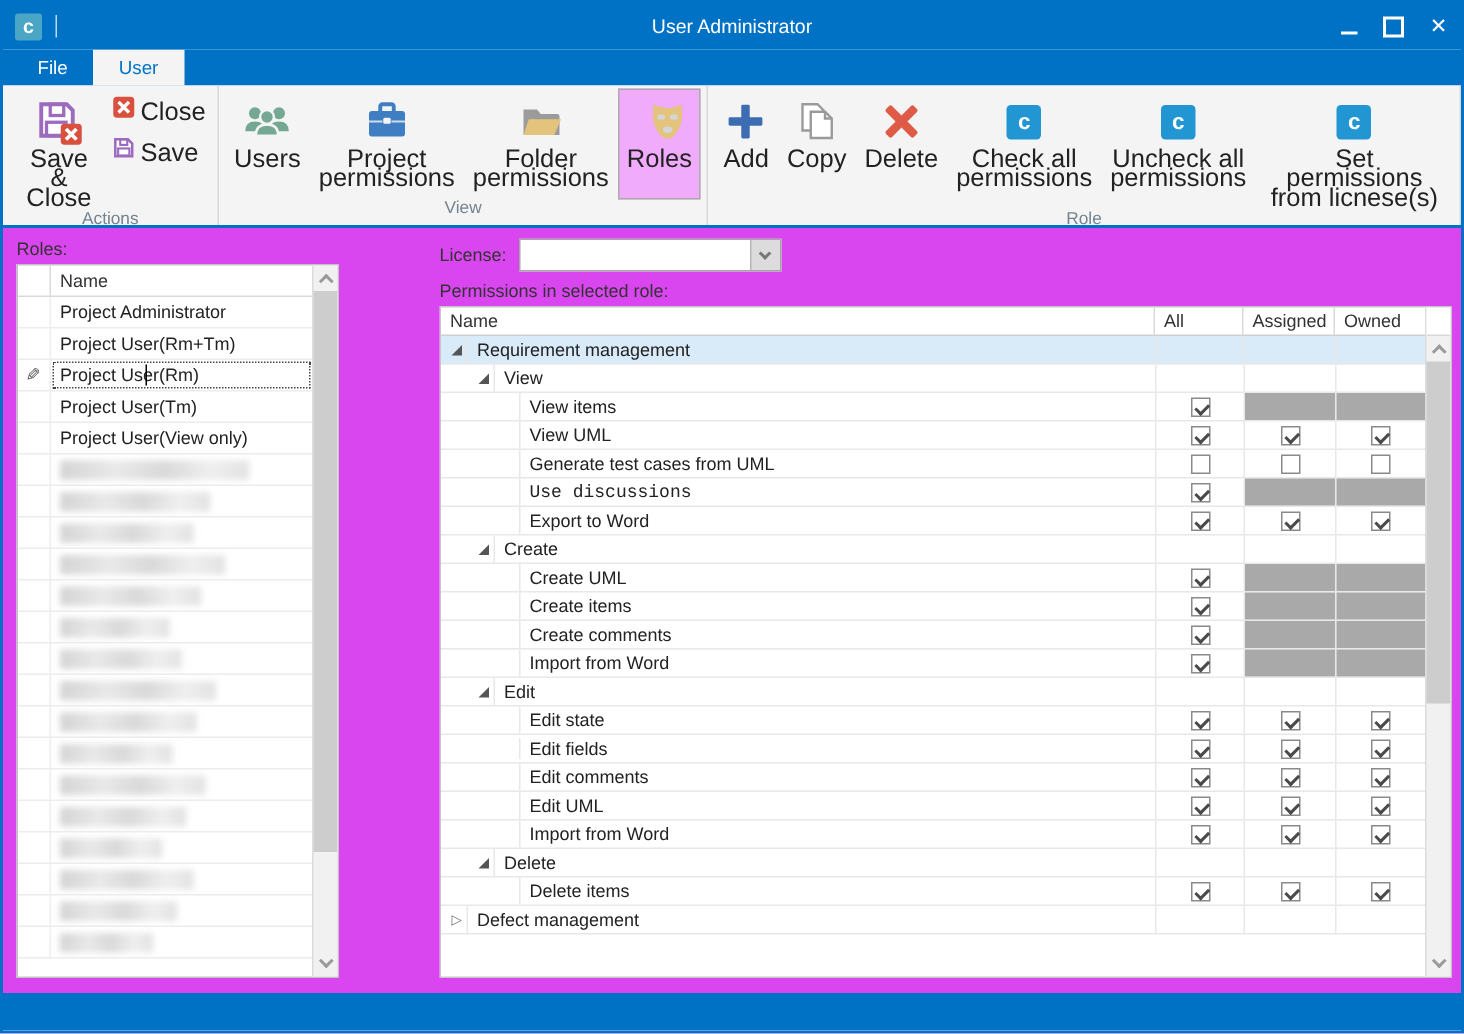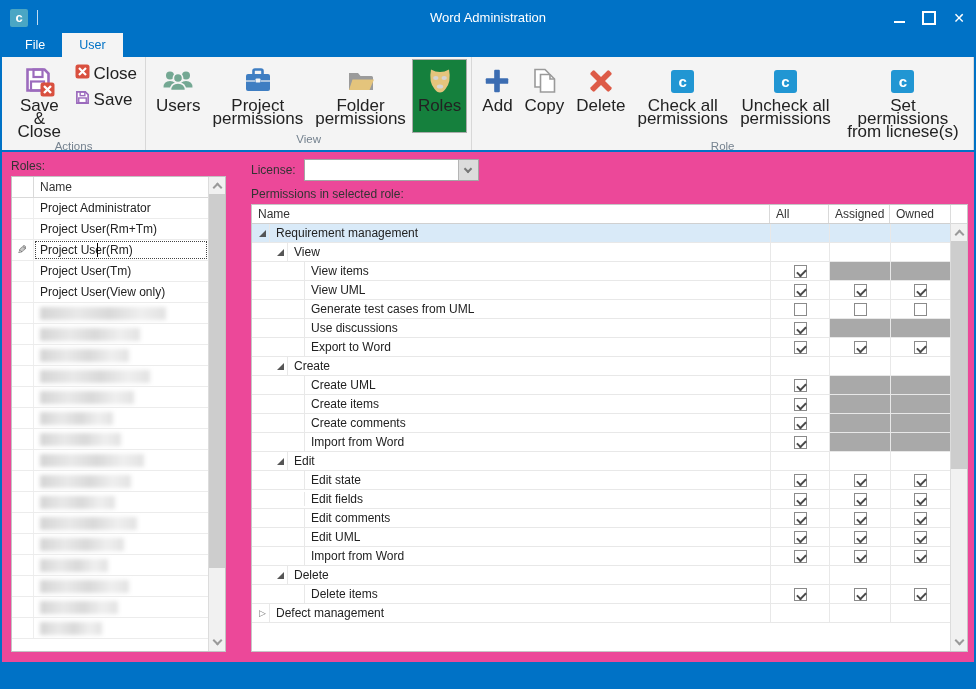--- a/index.html
+++ b/index.html
@@ -22,31 +22,31 @@
   .tabrow { height:24px; background:#0072c6; display:flex; align-items:flex-end; padding-left:6px; flex:0 0 auto; }
   .tab { height:24px; padding:0 17px; font-size:12.5px; display:flex; align-items:center; color:#fff; }
   .tab.active { background:#f4f4f4; color:#0072c6; }
 
   
   .ribbon { height:95px; background:#f4f4f4; border-bottom:2px solid #0072c6; display:flex; flex:0 0 auto; }
   .rgroup { display:flex; flex-direction:column; border-right:1px solid #d8d8d8; padding:0 2px; }
   .rgroup-buttons { flex:1; display:flex; align-items:stretch; padding:2px 2px 0; }
   .rgroup-label { height:17px; text-align:center; font-size:11.5px; color:#75828f; }
   .rbtn { display:flex; flex-direction:column; align-items:center; padding:3px 5px 1px; border:1px solid transparent; cursor:default; }
-  .rbtn.selected { background:#15803d; border-color:#ababab; }
+  .rbtn.selected { background:#f0abfc; border-color:#ababab;align-items:flex-end; }
   .ricon { height:36px; display:flex; align-items:center; justify-content:center; }
   .rlabel { font-size:17px; line-height:13px; color:#222; text-align:center; white-space:pre-line; }
   .small-col { display:flex; flex-direction:column; gap:7px; padding:5px 4px 0 2px; }
   .sbtn { display:flex; align-items:center; gap:4px; }
   .sbtn .rlabel { white-space:nowrap; }
   .c-logo { width:23px; height:23px; background:#2196d3; border-radius:3px; display:flex; align-items:center; justify-content:center; }
   .c-logo::after { content:"c"; color:#fff; font-weight:bold; font-size:15px; line-height:1; }
 
   
-  .content { flex:1; background:#ec4899; display:flex; padding:7px 6px 10px 9px; overflow:hidden; }
+  .content { flex:1; background:#d946ef; display:flex; padding:7px 6px 10px 9px; overflow:hidden;gap:42px; }
   .panel-label { font-size:12px; color:#333; margin-bottom:3px; }
 
   
   .left-panel { width:215px; margin-right:9px; display:flex; flex-direction:column; }
   .roles-grid { flex:1; border:1px solid #c3c3c3; background:#fff; display:flex; overflow:hidden; }
   .rg-main { flex:1; display:flex; flex-direction:column; overflow:hidden; }
   .r-head { height:21px; display:flex; border-bottom:1px solid #d9d9d9; flex:0 0 auto; }
   .r-head .ind { border-right:1px solid #d9d9d9; }
   .r-head .nm { display:flex; align-items:center; padding-left:6px; font-size:12px; color:#333; }
   .ind { width:22px; flex:0 0 auto; display:flex; align-items:center; justify-content:center; }
@@ -102,21 +102,21 @@
   .statusbar { height:25px; background:#0072c6; flex:0 0 auto; }
 </style>
 </head>
 <body>
 
 <div class="window">
 
   <div class="titlebar">
     <div class="app-icon"></div>
     <div class="qat-sep"></div>
-    <div class="win-title">Word Administration</div>
+    <div class="win-title">User Administrator</div>
     <div class="win-controls">
       <div class="wc wc-min"></div>
       <div class="wc wc-max"></div>
       <div class="wc wc-close">✕</div>
     </div>
   </div>
 
   <div class="tabrow">
     <div class="tab">File</div>
     <div class="tab active">User</div>
@@ -522,21 +522,21 @@
                   <span class="cb"></span>
                 </div>
                 <div class="c-box c-assigned">
                   <span class="cb"></span>
                 </div>
                 <div class="c-box c-owned">
                   <span class="cb"></span>
                 </div>
               </div>
               <div class="p-row">
-                <div class="c-name" style="padding-left: 52px;">
+                <div class="c-name" style="padding-left: 52px; font-family: Liberation Mono, monospace;">
                   <span class="name-text">
                     <span>Use discussions</span>
                   </span>
                 </div>
                 <div class="c-box c-all">
                   <span class="cb checked"></span>
                 </div>
                 <div class="c-box c-assigned">
                   <div class="gray"></div>
                 </div>

